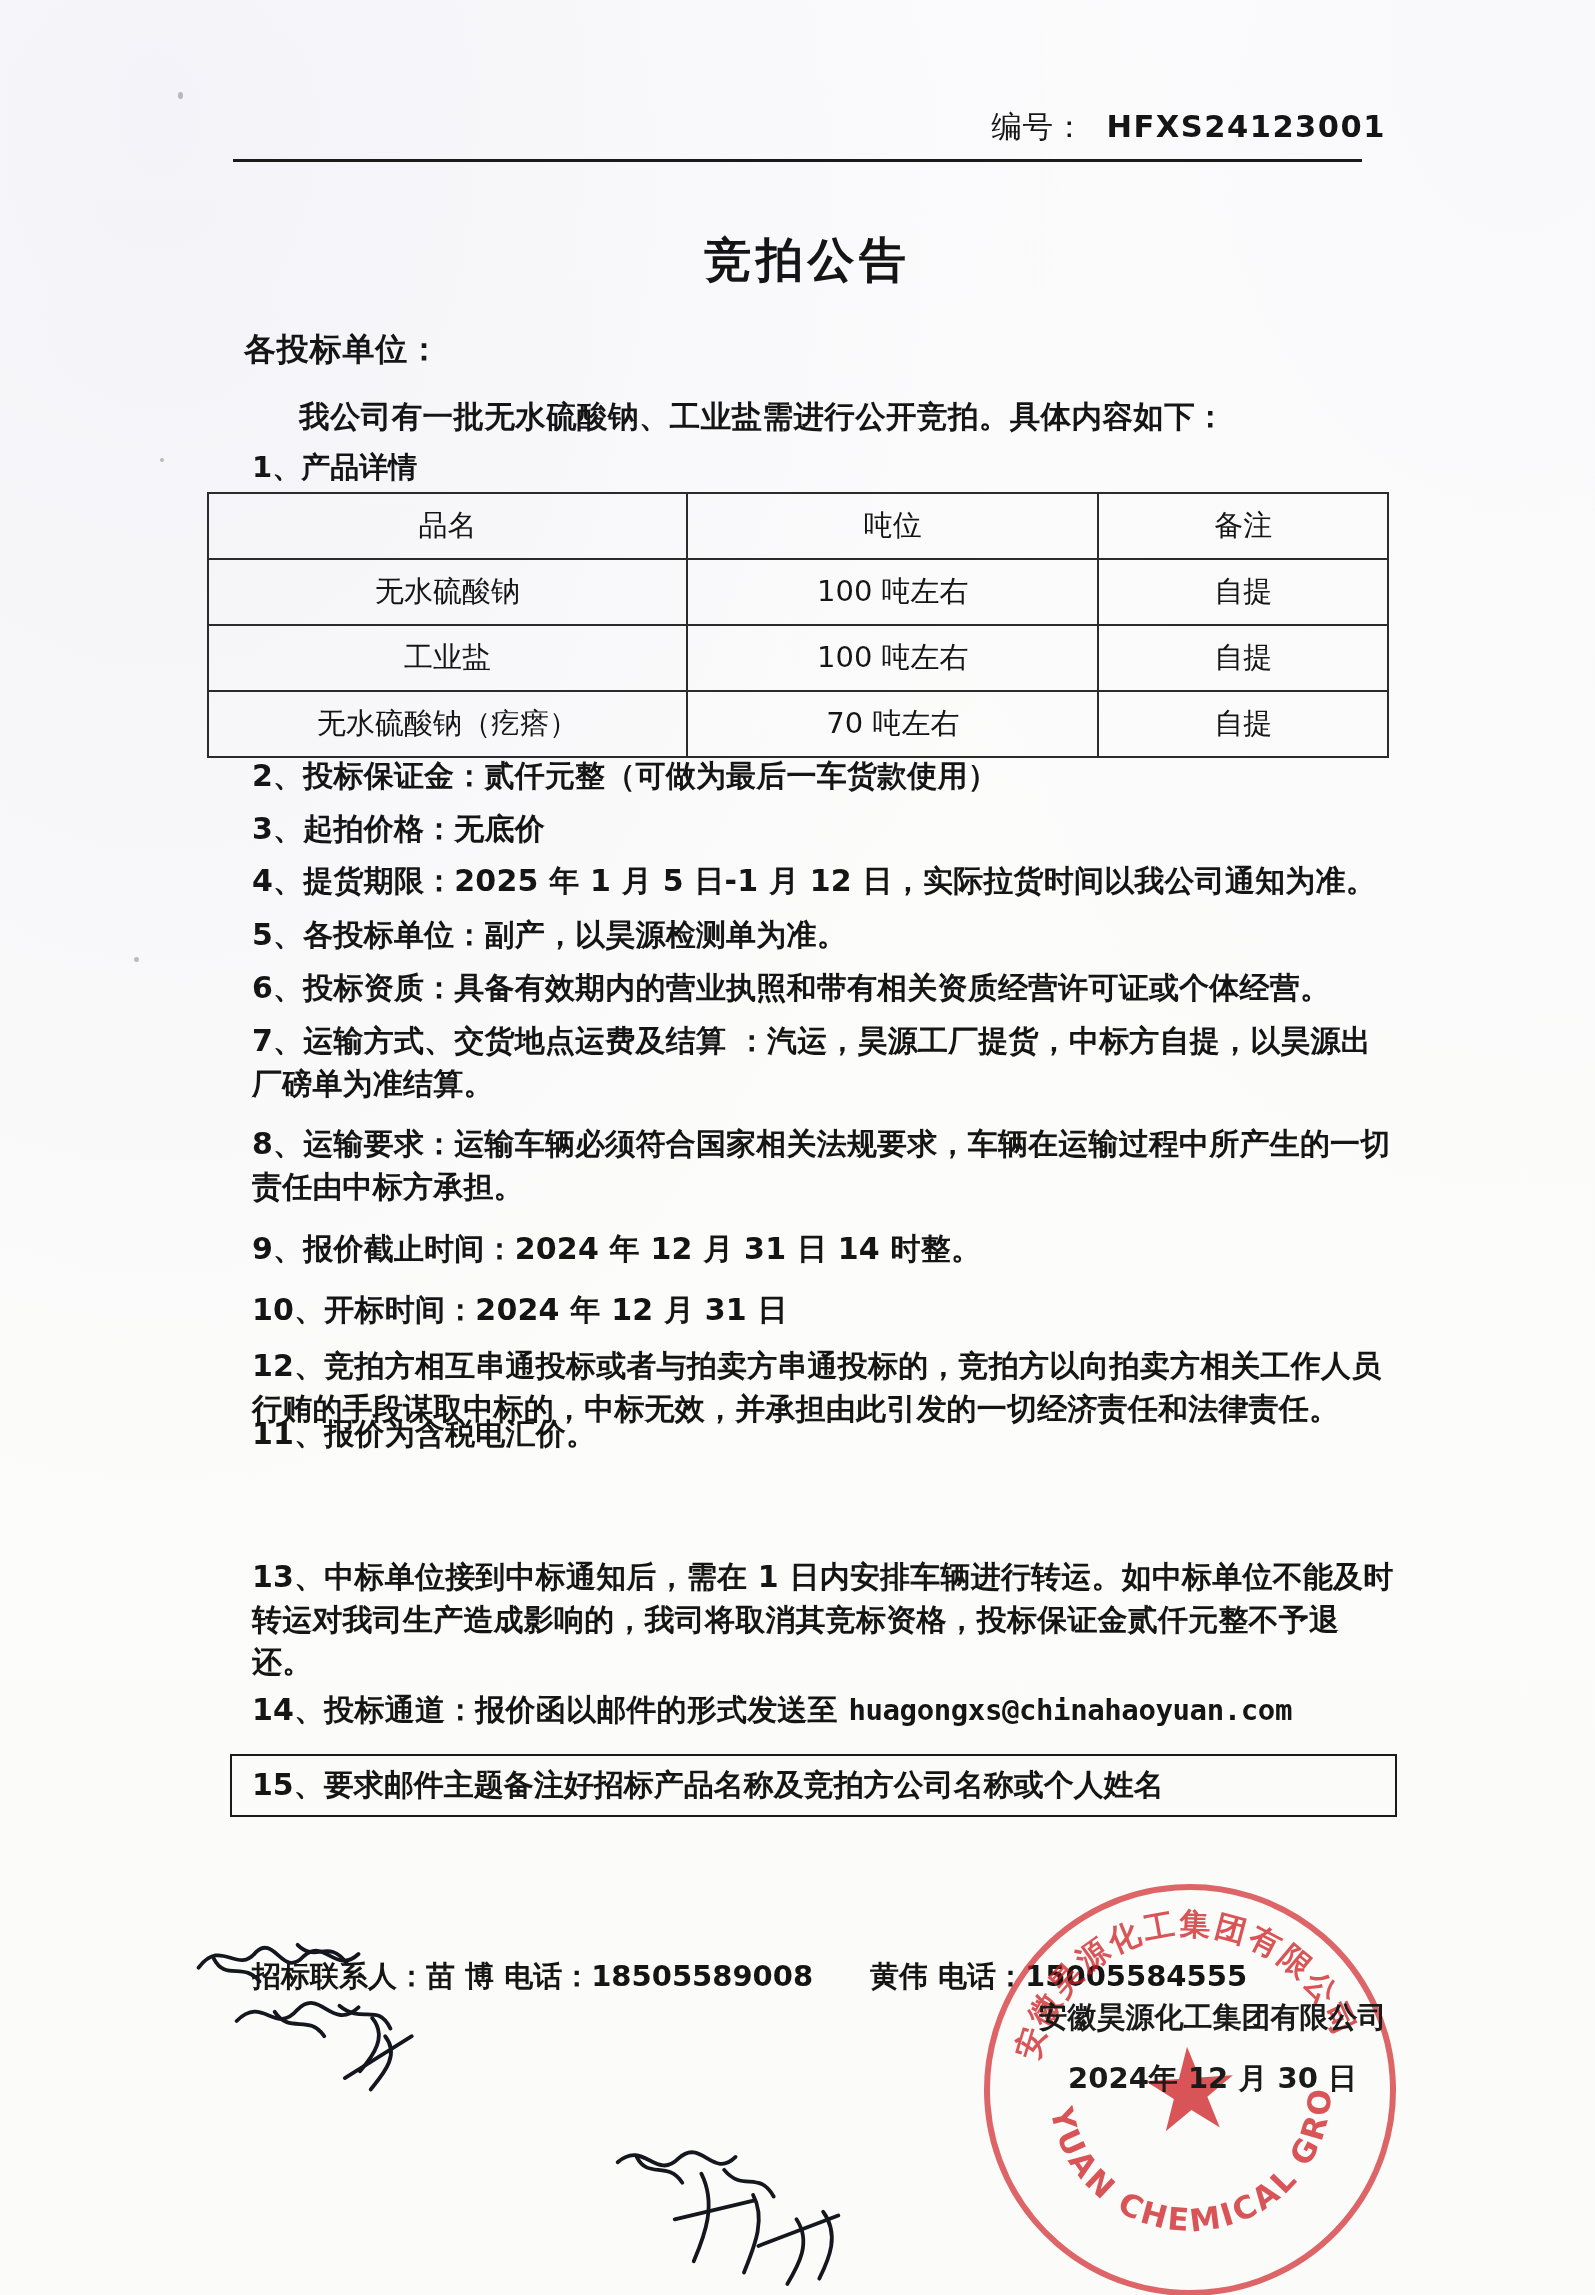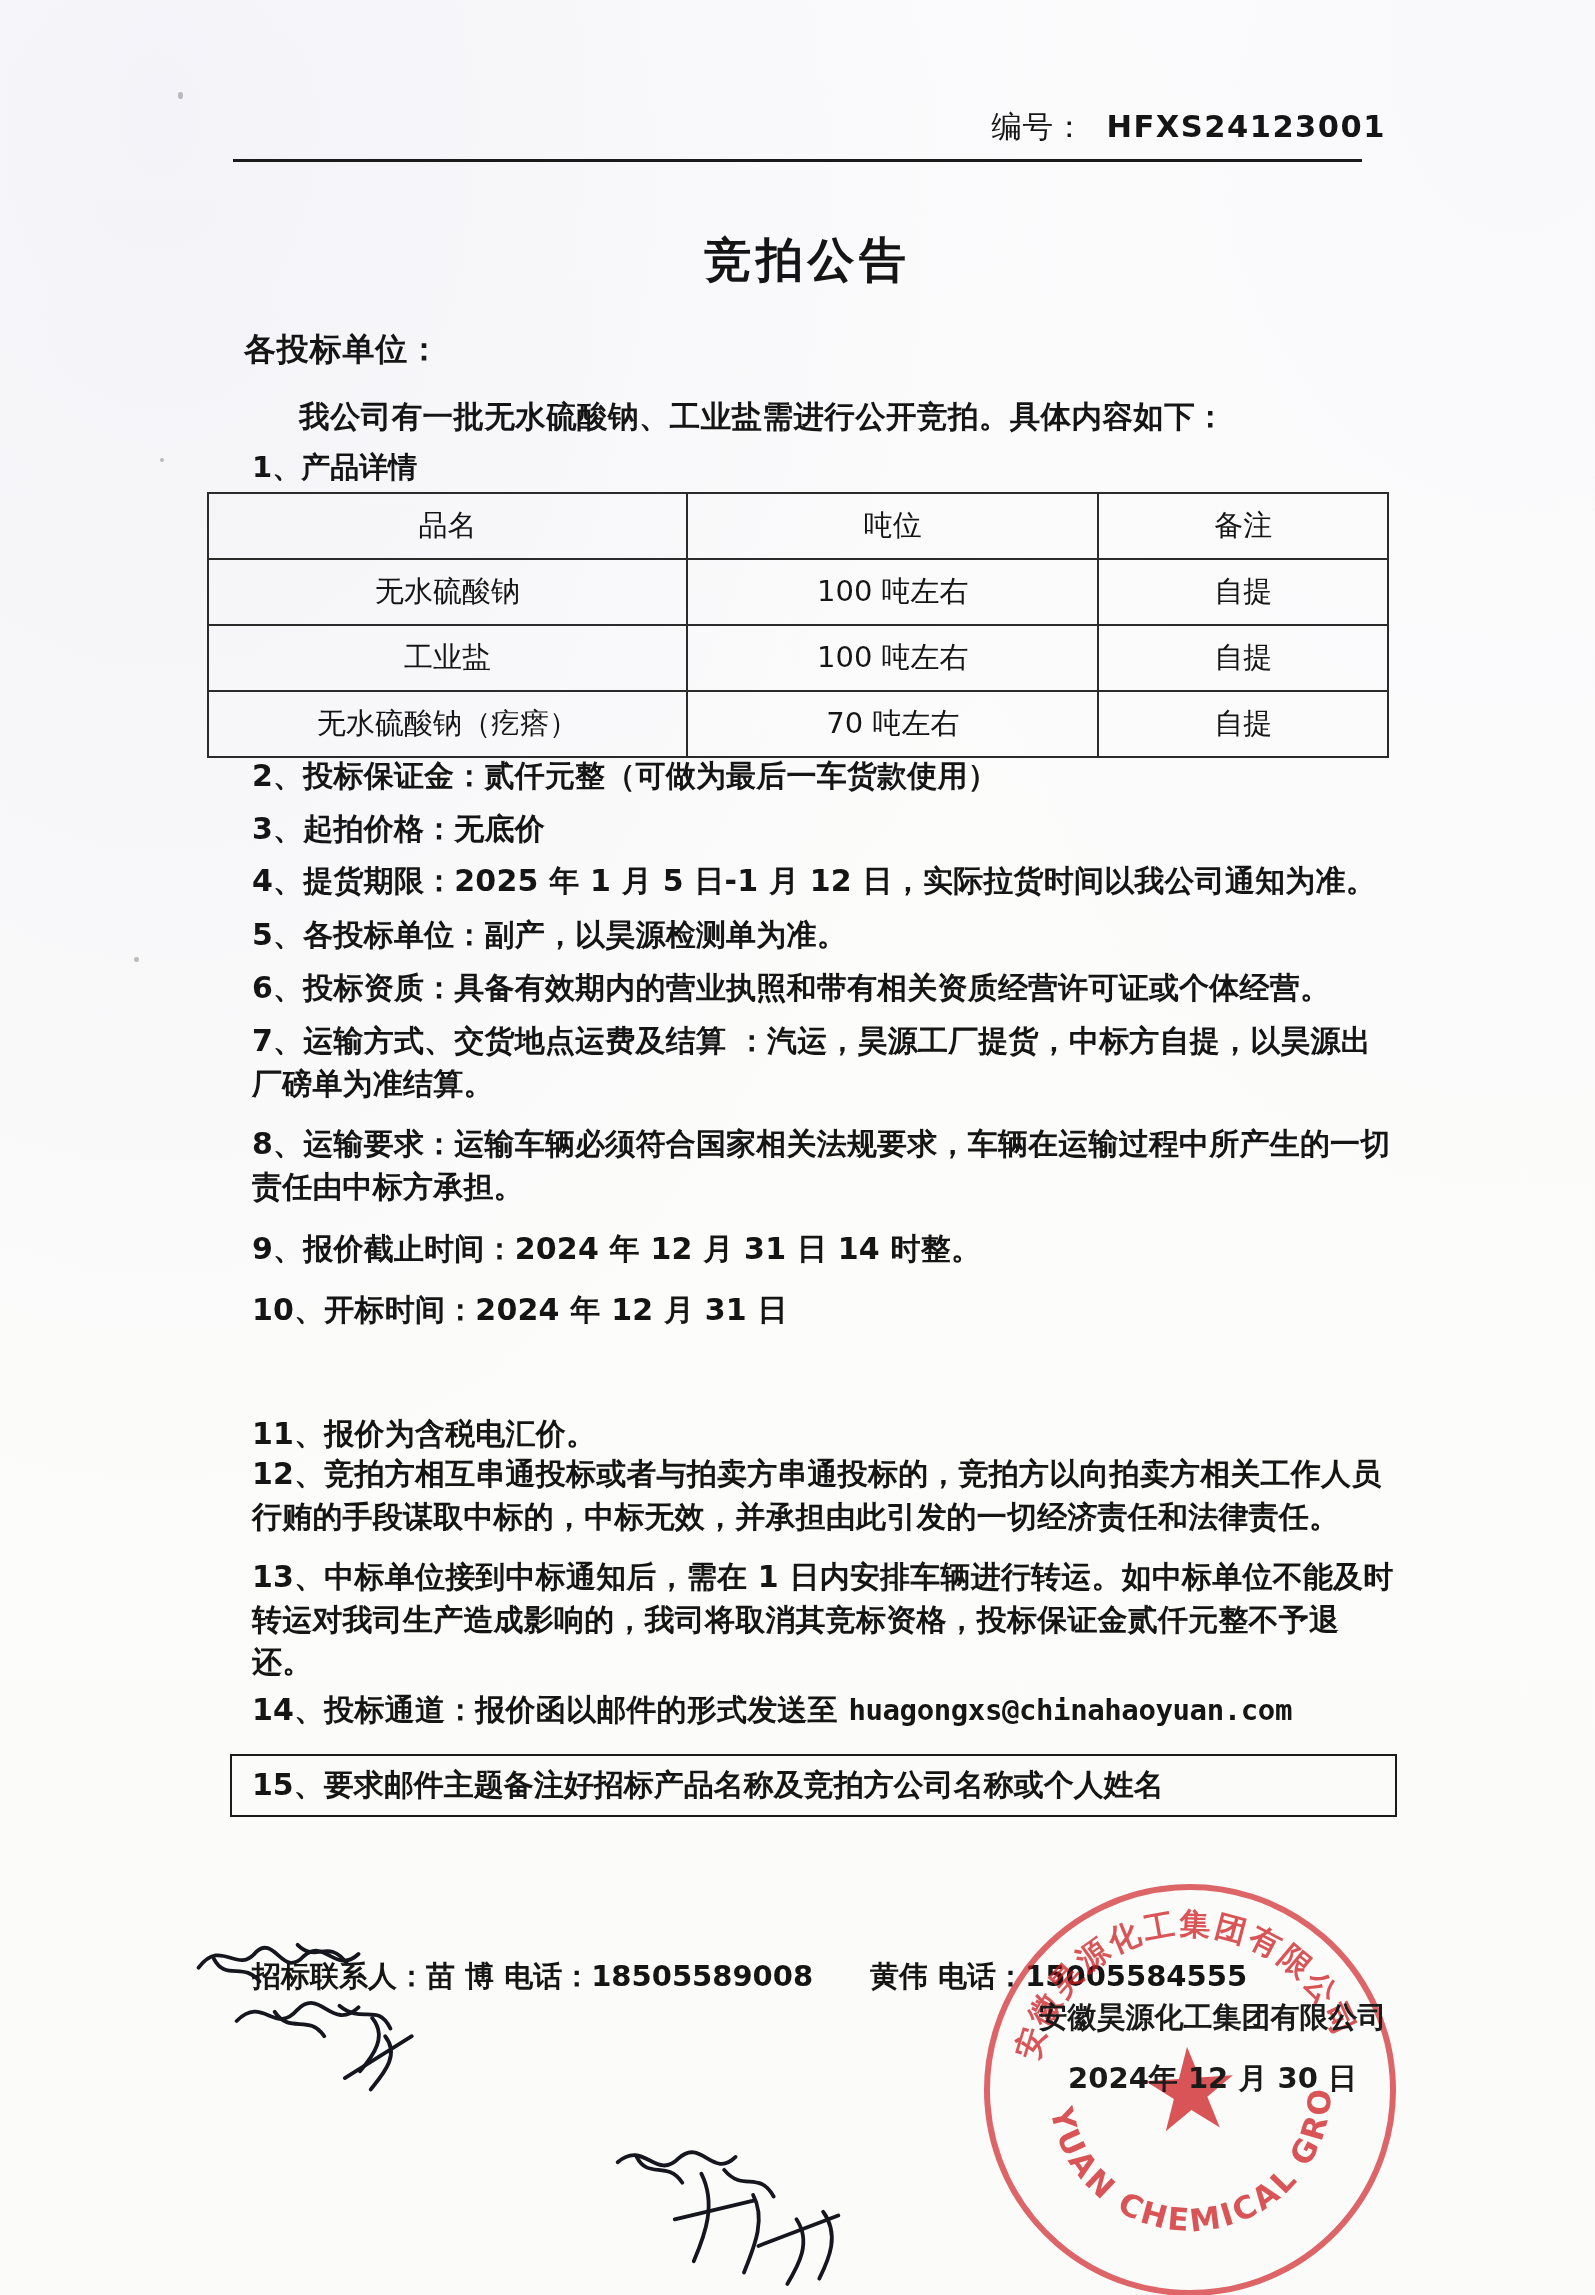--- a/index.html
+++ b/index.html
@@ -326,21 +326,21 @@
     </div>
     <div class="item indent wide" style="top:1228px;">
       <span class="num">9、</span><span>报价截止时间：2024 年 12 月 31 日 14 时整。</span>
     </div>
     <div class="item indent wide" style="top:1289px;">
       <span class="num">10、</span><span>开标时间：2024 年 12 月 31 日</span>
     </div>
     <div class="item indent wide" style="top:1413px;">
       <span class="num">11、</span><span>报价为含税电汇价。</span>
     </div>
-    <div class="item indent" style="top:1453px;width:1144px;">
+    <div class="item indent" style="top:1345px;width:1144px;">
       <span class="num">12、</span><span>竞拍方相互串通投标或者与拍卖方串通投标的，竞拍方以向拍卖方相关工作人员行贿的手段谋取中标的，中标无效，并承担由此引发的一切经济责任和法律责任。</span>
     </div>
     <div class="item indent" style="top:1556px;width:1144px;">
       <span class="num">13、</span><span>中标单位接到中标通知后，需在 1 日内安排车辆进行转运。如中标单位不能及时转运对我司生产造成影响的，我司将取消其竞标资格，投标保证金贰仟元整不予退还。</span>
     </div>
 
     <div class="item indent" style="top:1689px;width:1167px;">
       <span class="num">14、</span><span>投标通道：报价函以邮件的形式发送至 </span><span class="email">huagongxs@chinahaoyuan.com</span>
     </div>
 

